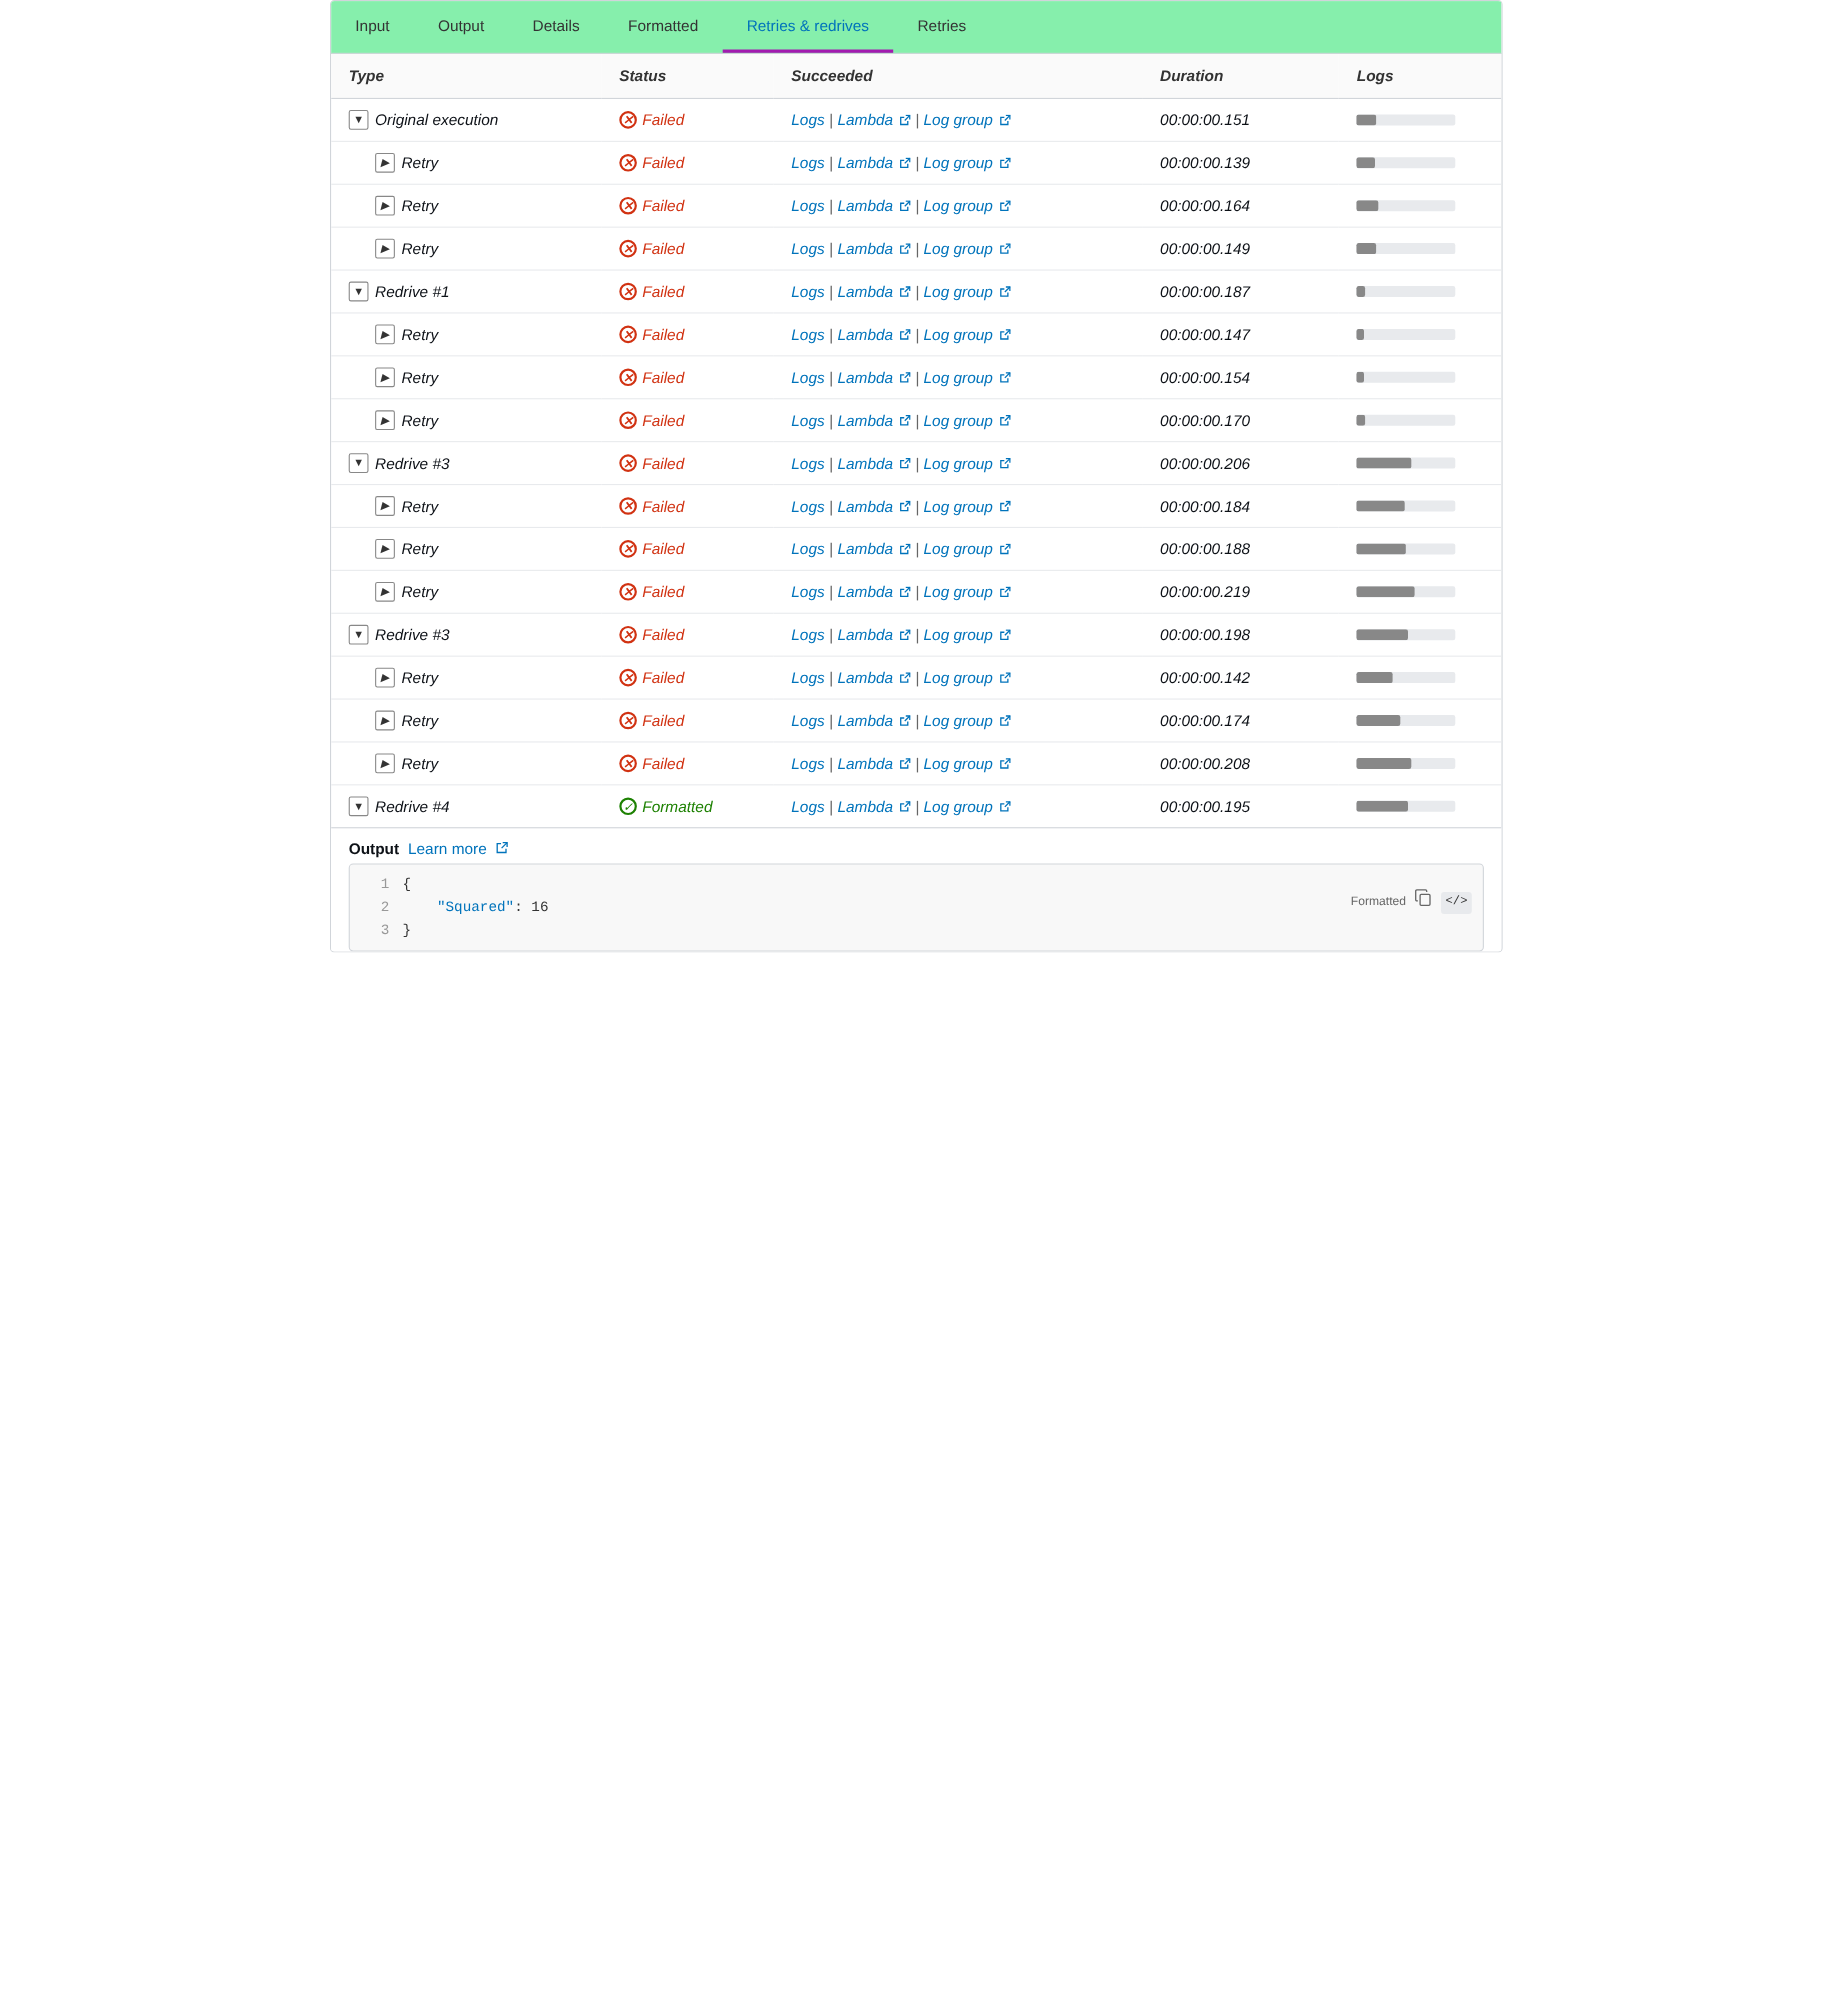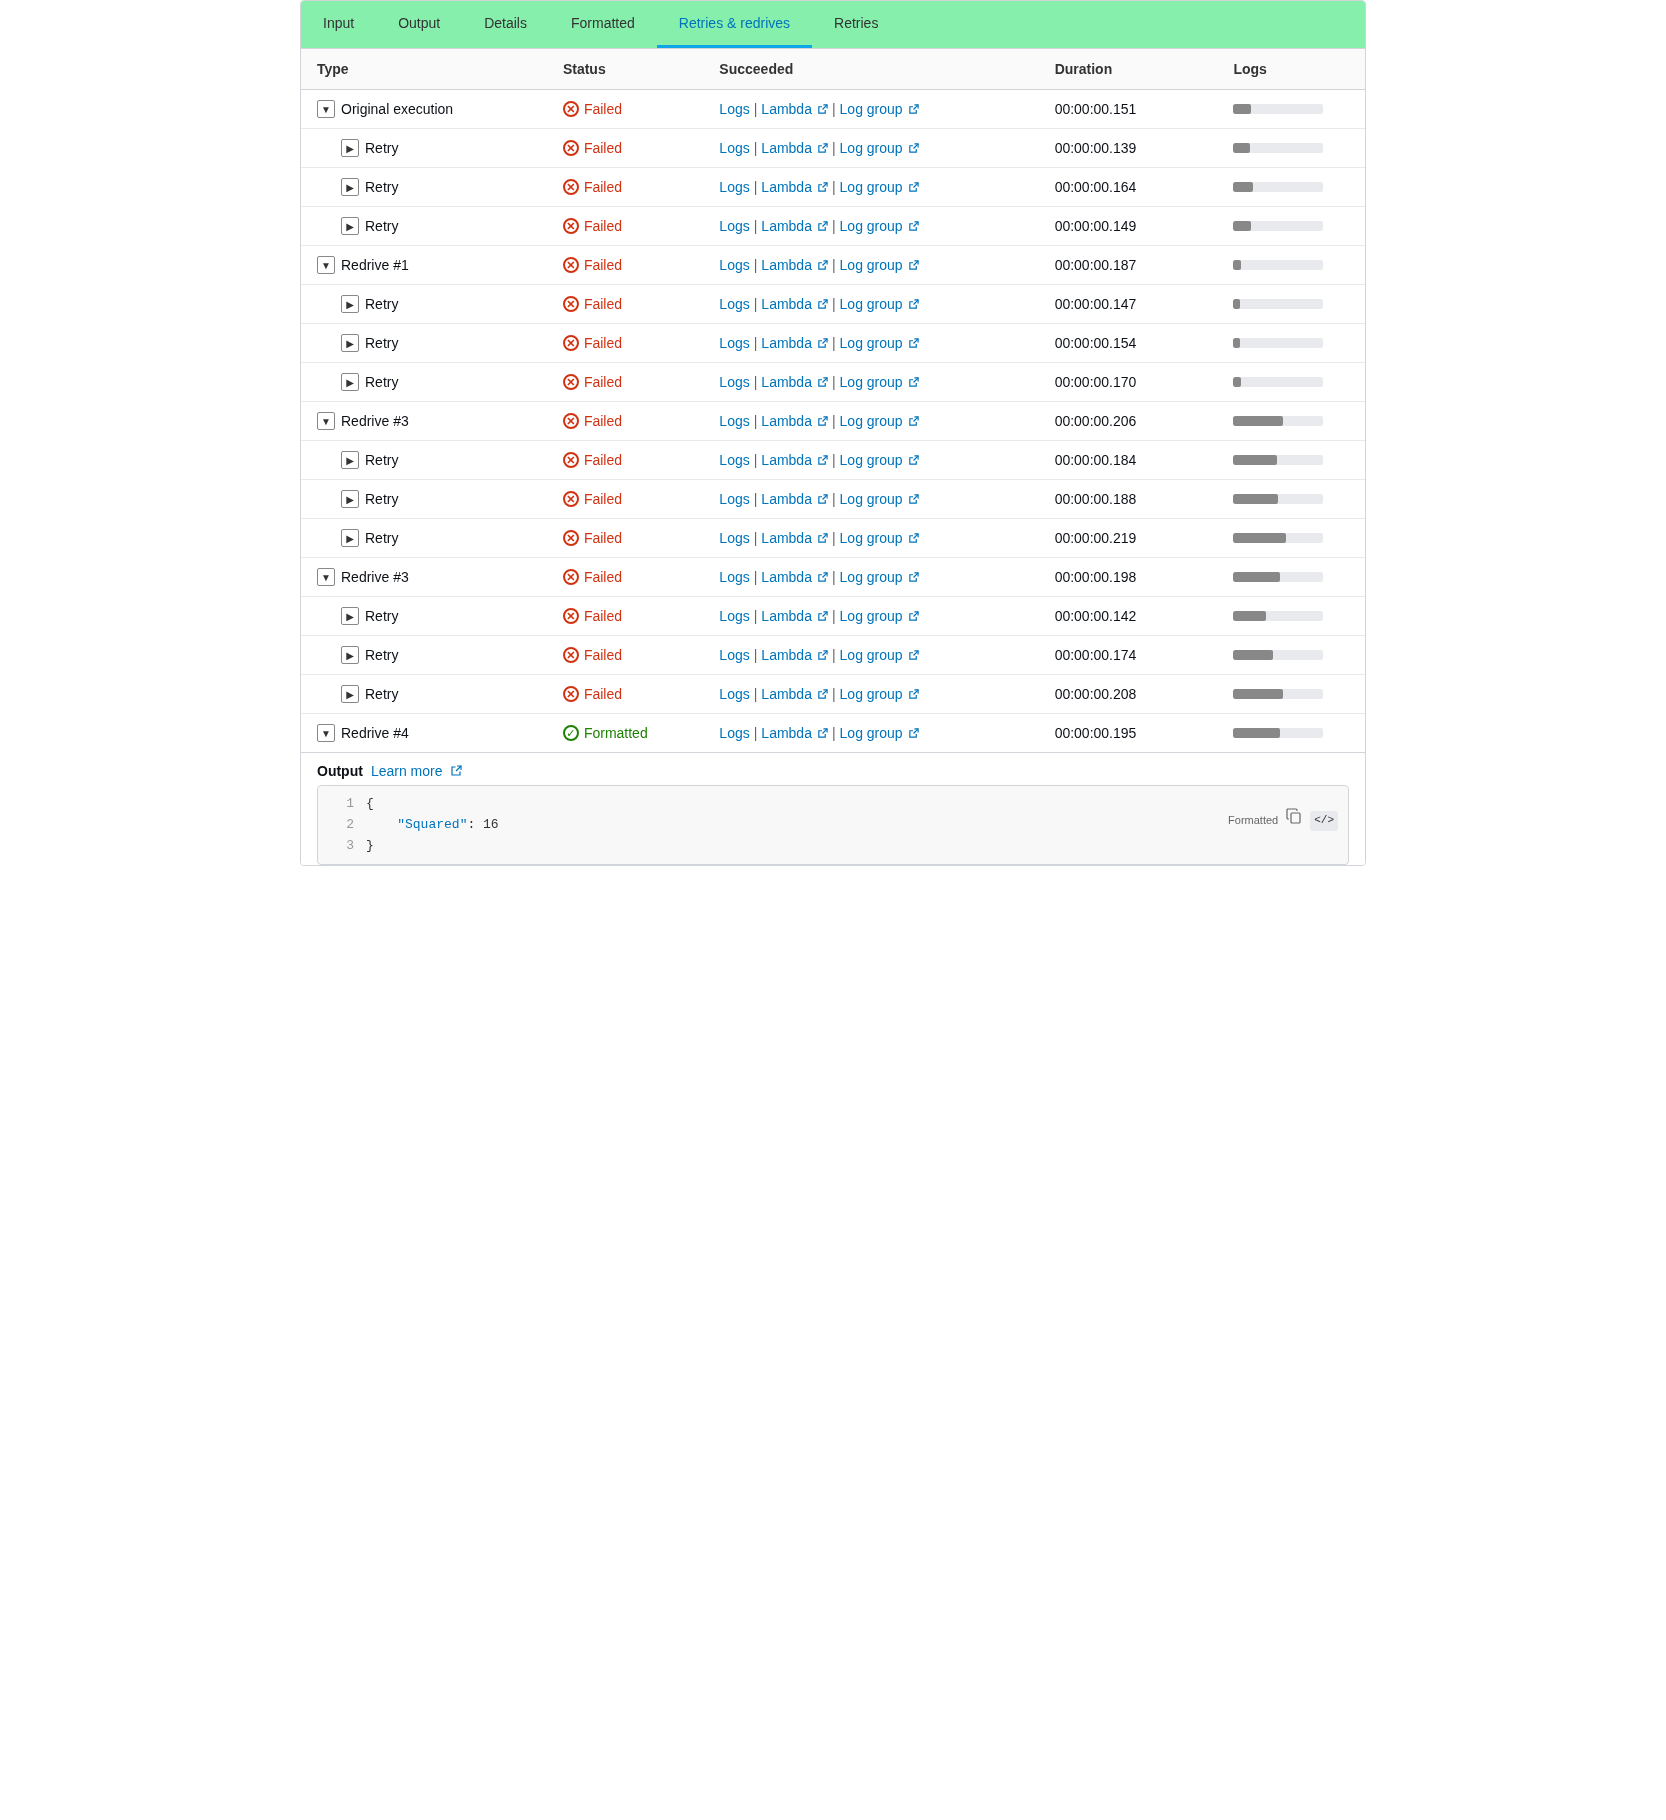--- a/index.html
+++ b/index.html
@@ -26,28 +26,29 @@
     .tab {
       padding: 14px 22px;
       cursor: pointer;
       color: #333;
       font-size: 14px;
       border-bottom: 3px solid transparent;
       white-space: nowrap;
     }
     .tab.active {
       color: #0073bb;
-      border-bottom: 3px solid #0ea5e9;
+      border-bottom: 3px solid #a21caf;
       font-weight: 500;
       text-align: right;
     }
 
     
     .table-wrapper {
       overflow-x: auto;
+      font-style: italic;
     }
     table {
       width: 100%;
       border-collapse: collapse;
     }
     thead tr {
       background: #fafafa;
       border-bottom: 1px solid #d1d5da;
     }
     thead th {

